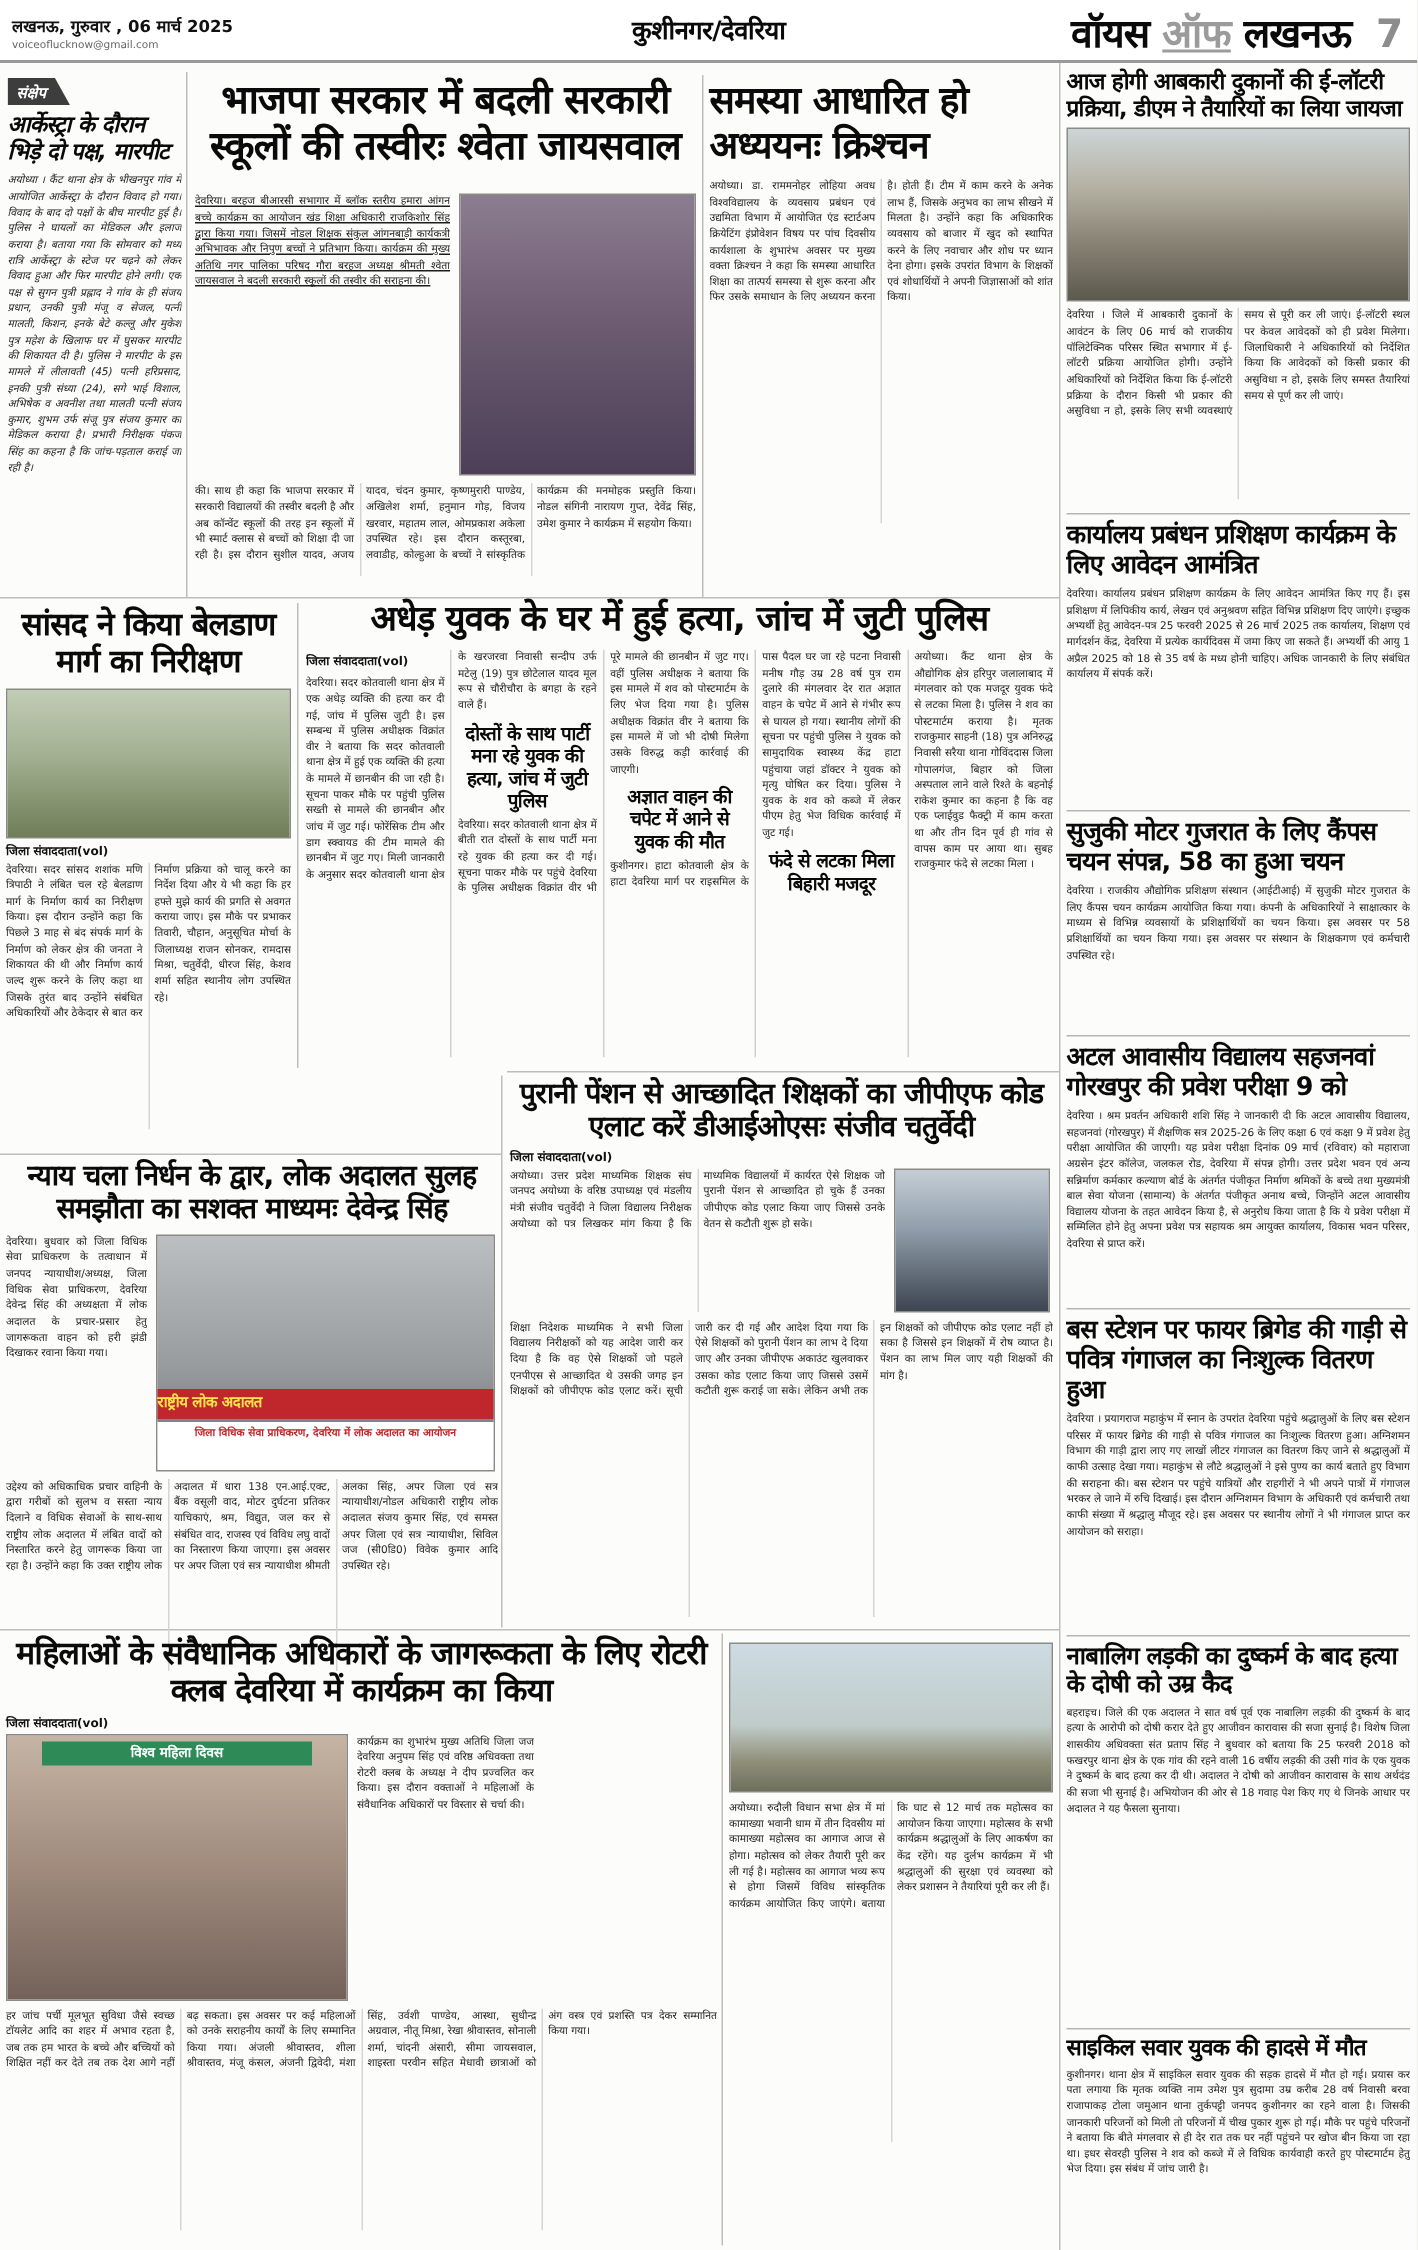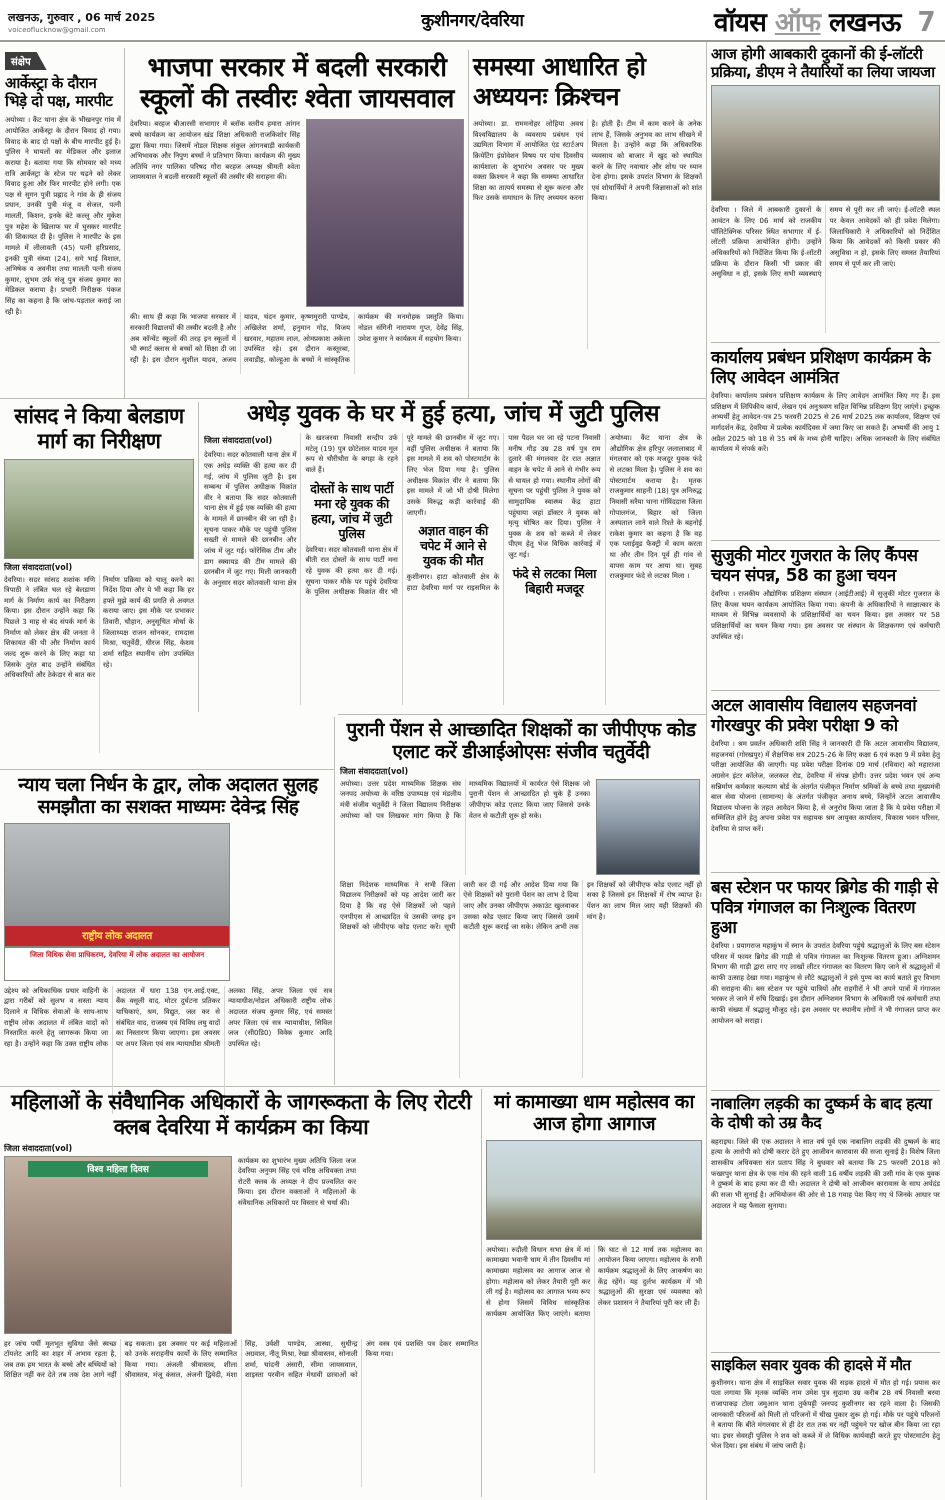--- a/index.html
+++ b/index.html
@@ -26,21 +26,21 @@
   .sub-hl{font-size:12.5px;font-weight:700;text-align:center;line-height:1.2;margin:5px 0 4px 0;color:#0a0a0a;letter-spacing:-0.4px;break-inside:avoid;}
   .photo{border:1px solid #8a8a86;box-sizing:border-box;position:relative;}
   .ph-excise{background:linear-gradient(180deg,#ccd5d7 0%,#b3b0a2 35%,#8a8476 65%,#5c594d 100%);}
   .ph-bjp{background:linear-gradient(180deg,#8d7d90 0%,#6d5c72 45%,#4c3f57 100%);}
   .ph-road{background:linear-gradient(180deg,#c2ccb6 0%,#a3b091 45%,#6f7d58 100%);}
   .ph-adalat{background:linear-gradient(180deg,#bcbfc1 0%,#989c9e 55%,#6c7072 100%);}
   .ph-portrait{background:linear-gradient(180deg,#c5ced6 0%,#93a0ad 40%,#3c4550 100%);}
   .ph-rotary{background:linear-gradient(180deg,#c5b4a4 0%,#a08b7d 50%,#74625a 100%);}
   .ph-kamakhya{background:linear-gradient(180deg,#cddbe3 0%,#c0ccc9 55%,#8f8f79 80%,#6e705c 100%);}
   .red-banner{position:absolute;left:0;right:0;bottom:34px;height:20px;background:#c0272d;color:#ffe24a;
-              font-size:10px;font-weight:700;text-align:center;line-height:20px;letter-spacing:-0.3px;}
+              font-size:10px;font-weight:700;line-height:20px;letter-spacing:-0.3px;}
   .photo-caption{position:absolute;left:0;right:0;bottom:0;height:32px;background:#ffffff;color:#c0272d;
                  font-size:7px;font-weight:700;text-align:center;padding-top:3px;box-sizing:border-box;line-height:1.3;}
   .green-banner{position:absolute;left:10%;top:4px;width:80%;height:16px;background:#2e8b57;color:#ffffff;
                 font-size:9px;font-weight:700;text-align:center;line-height:16px;}
   .brief-label{display:inline-block;background:#3d3d3d;color:#fff;font-size:10px;font-weight:700;
                padding:2px 16px 2px 6px;clip-path:polygon(0 0,calc(100% - 10px) 0,100% 100%,0 100%);}
   .vdiv{position:absolute;width:1px;background:#bdbdb8;}
   .hdiv{position:absolute;height:1px;background:#bdbdb8;}
   .rt-art{border-top:1px solid #b5b5b0;padding-top:4px;box-sizing:border-box;}
 </style>
@@ -65,29 +65,29 @@
   <div class="vdiv" style="left:468px;top:50px;height:348px;"></div>
   <div class="vdiv" style="left:706px;top:42px;height:1458px;"></div>
   <div class="vdiv" style="left:198px;top:402px;height:310px;"></div>
   <div class="vdiv" style="left:334px;top:717px;height:368px;"></div>
   <div class="vdiv" style="left:481px;top:1089px;height:408px;"></div>
   <div class="hdiv" style="left:0;top:398px;width:706px;"></div>
   <div class="hdiv" style="left:0;top:769px;width:334px;"></div>
   <div class="hdiv" style="left:338px;top:714px;width:368px;"></div>
   <div class="hdiv" style="left:0;top:1086px;width:706px;"></div>
 
-  <div class="art" style="left:5px;top:50px;width:116px;">
+  <div class="art" style="left:5px;top:50px;width:116px;font-style:italic;">
     <div class="brief-label">संक्षेप</div>
     <div class="hl hl-left" style="font-size:15px;margin:5px 0;">आर्केस्ट्रा के दौरान भिड़े दो पक्ष, मारपीट</div>
     <div class="body" style="height:275px;">अयोध्या । कैंट थाना क्षेत्र के भीखनपुर गांव में आयोजित आर्केस्ट्रा के दौरान विवाद हो गया। विवाद के बाद दो पक्षों के बीच मारपीट हुई है। पुलिस ने घायलों का मेडिकल और इलाज कराया है। बताया गया कि सोमवार को मध्य रात्रि आर्केस्ट्रा के स्टेज पर चढ़ने को लेकर विवाद हुआ और फिर मारपीट होने लगी। एक पक्ष से सुगन पुत्री प्रह्लाद ने गांव के ही संजय प्रधान, उनकी पुत्री मंजू व सेजल, पत्नी मालती, किशन, इनके बेटे कल्लू और मुकेश पुत्र महेश के खिलाफ घर में घुसकर मारपीट की शिकायत दी है। पुलिस ने मारपीट के इस मामले में लीलावती (45) पत्नी हरिप्रसाद, इनकी पुत्री संध्या (24), सगे भाई विशाल, अभिषेक व अवनीश तथा मालती पत्नी संजय कुमार, शुभम उर्फ संजू पुत्र संजय कुमार का मेडिकल कराया है। प्रभारी निरीक्षक पंकज सिंह का कहना है कि जांच-पड़ताल कराई जा रही है।</div>
   </div>
 
   <div class="art" style="left:130px;top:52px;width:334px;">
     <div class="hl" style="font-size:26px;">भाजपा सरकार में बदली सरकारी स्कूलों की तस्वीरः श्वेता जायसवाल</div>
-    <div style="display:flex;gap:6px;margin-top:6px;">
+    <div style="display:flex;gap:6px;margin-top:16px;text-decoration:underline;">
       <div class="body" style="width:170px;height:188px;">देवरिया। बरहज बीआरसी सभागार में ब्लॉक स्तरीय हमारा आंगन बच्चे कार्यक्रम का आयोजन खंड शिक्षा अधिकारी राजकिशोर सिंह द्वारा किया गया। जिसमें नोडल शिक्षक संकुल आंगनबाड़ी कार्यकत्री अभिभावक और निपुण बच्चों ने प्रतिभाग किया। कार्यक्रम की मुख्य अतिथि नगर पालिका परिषद गौरा बरहज अध्यक्ष श्रीमती श्वेता जायसवाल ने बदली सरकारी स्कूलों की तस्वीर की सराहना की।</div>
       <div class="photo ph-bjp" style="width:158px;height:188px;"></div>
     </div>
     <div class="body cols3" style="height:62px;margin-top:5px;">की। साथ ही कहा कि भाजपा सरकार में सरकारी विद्यालयों की तस्वीर बदली है और अब कॉन्वेंट स्कूलों की तरह इन स्कूलों में भी स्मार्ट क्लास से बच्चों को शिक्षा दी जा रही है। इस दौरान सुशील यादव, अजय यादव, चंदन कुमार, कृष्णमुरारी पाण्डेय, अखिलेश शर्मा, हनुमान गोड़, विजय खरवार, महातम लाल, ओमप्रकाश अकेला उपस्थित रहे। इस दौरान कस्तूरबा, लवाडीह, कोल्हुआ के बच्चों ने सांस्कृतिक कार्यक्रम की मनमोहक प्रस्तुति किया। नोडल संगिनी नारायण गुप्त, देवेंद्र सिंह, उमेश कुमार ने कार्यक्रम में सहयोग किया।</div>
   </div>
 
   <div class="art" style="left:473px;top:52px;width:229px;">
     <div class="hl hl-left" style="font-size:25px;">समस्या आधारित हो अध्ययनः क्रिश्चन</div>
     <div class="body cols2" style="height:230px;margin-top:8px;">अयोध्या। डा. राममनोहर लोहिया अवध विश्वविद्यालय के व्यवसाय प्रबंधन एवं उद्यमिता विभाग में आयोजित एंड स्टार्टअप क्रियेटिंग इंप्रोवेशन विषय पर पांच दिवसीय कार्यशाला के शुभारंभ अवसर पर मुख्य वक्ता क्रिश्चन ने कहा कि समस्या आधारित शिक्षा का तात्पर्य समस्या से शुरू करना और फिर उसके समाधान के लिए अध्ययन करना है। होती हैं। टीम में काम करने के अनेक लाभ हैं, जिसके अनुभव का लाभ सीखने में मिलता है। उन्होंने कहा कि अधिकारिक व्यवसाय को बाजार में खुद को स्थापित करने के लिए नवाचार और शोध पर ध्यान देना होगा। इसके उपरांत विभाग के शिक्षकों एवं शोधार्थियों ने अपनी जिज्ञासाओं को शांत किया।</div>
   </div>
@@ -135,20 +135,21 @@
   </div>
 
   <div class="art rt-art" style="left:711px;top:872px;width:229px;">
     <div class="hl hl-left" style="font-size:17px;">बस स्टेशन पर फायर ब्रिगेड की गाड़ी से पवित्र गंगाजल का निःशुल्क वितरण हुआ</div>
     <div class="body" style="height:148px;margin-top:4px;">देवरिया । प्रयागराज महाकुंभ में स्नान के उपरांत देवरिया पहुंचे श्रद्धालुओं के लिए बस स्टेशन परिसर में फायर ब्रिगेड की गाड़ी से पवित्र गंगाजल का निःशुल्क वितरण हुआ। अग्निशमन विभाग की गाड़ी द्वारा लाए गए लाखों लीटर गंगाजल का वितरण किए जाने से श्रद्धालुओं में काफी उत्साह देखा गया। महाकुंभ से लौटे श्रद्धालुओं ने इसे पुण्य का कार्य बताते हुए विभाग की सराहना की। बस स्टेशन पर पहुंचे यात्रियों और राहगीरों ने भी अपने पात्रों में गंगाजल भरकर ले जाने में रुचि दिखाई। इस दौरान अग्निशमन विभाग के अधिकारी एवं कर्मचारी तथा काफी संख्या में श्रद्धालु मौजूद रहे। इस अवसर पर स्थानीय लोगों ने भी गंगाजल प्राप्त कर आयोजन को सराहा।</div>
   </div>
 
   <div class="art" style="left:4px;top:773px;width:328px;">
     <div class="hl" style="font-size:19px;">न्याय चला निर्धन के द्वार, लोक अदालत सुलह समझौता का सशक्त माध्यमः देवेन्द्र सिंह</div>
     <div style="display:flex;gap:6px;margin-top:5px;">
+      <div class="body" style="width:94px;height:158px;">देवरिया। बुधवार को जिला विधिक सेवा प्राधिकरण के तत्वाधान में जनपद न्यायाधीश/अध्यक्ष, जिला विधिक सेवा प्राधिकरण, देवरिया देवेन्द्र सिंह की अध्यक्षता में लोक अदालत के प्रचार-प्रसार हेतु जागरूकता वाहन को हरी झंडी दिखाकर रवाना किया गया।</div>
       <div class="photo ph-adalat" style="width:226px;height:158px;">
         <div class="red-banner">राष्ट्रीय लोक अदालत</div>
         <div class="photo-caption">जिला विधिक सेवा प्राधिकरण, देवरिया में लोक अदालत का आयोजन</div>
       </div>
     </div>
     <div class="body cols3" style="height:128px;margin-top:5px;">उद्देश्य को अधिकाधिक प्रचार वाहिनी के द्वारा गरीबों को सुलभ व सस्ता न्याय दिलाने व विधिक सेवाओं के साथ-साथ राष्ट्रीय लोक अदालत में लंबित वादों को निस्तारित करने हेतु जागरूक किया जा रहा है। उन्होंने कहा कि उक्त राष्ट्रीय लोक अदालत में धारा 138 एन.आई.एक्ट, बैंक वसूली वाद, मोटर दुर्घटना प्रतिकर याचिकाएं, श्रम, विद्युत, जल कर से संबंधित वाद, राजस्व एवं विविध लघु वादों का निस्तारण किया जाएगा। इस अवसर पर अपर जिला एवं सत्र न्यायाधीश श्रीमती अलका सिंह, अपर जिला एवं सत्र न्यायाधीश/नोडल अधिकारी राष्ट्रीय लोक अदालत संजय कुमार सिंह, एवं समस्त अपर जिला एवं सत्र न्यायाधीश, सिविल जज (सी0डि0) विवेक कुमार आदि उपस्थित रहे।</div>
   </div>
 
   <div class="art" style="left:340px;top:718px;width:362px;">
     <div class="hl" style="font-size:19px;">पुरानी पेंशन से आच्छादित शिक्षकों का जीपीएफ कोड एलाट करें डीआईओएसः संजीव चतुर्वेदी</div>
@@ -166,21 +167,20 @@
     <div style="display:flex;gap:6px;">
       <div class="photo ph-rotary" style="width:228px;height:178px;">
         <div class="green-banner">विश्व महिला दिवस</div>
       </div>
       <div class="body" style="width:118px;height:178px;">कार्यक्रम का शुभारंभ मुख्य अतिथि जिला जज देवरिया अनुपम सिंह एवं वरिष्ठ अधिवक्ता तथा रोटरी क्लब के अध्यक्ष ने दीप प्रज्वलित कर किया। इस दौरान वक्ताओं ने महिलाओं के संवैधानिक अधिकारों पर विस्तार से चर्चा की।</div>
     </div>
     <div class="body cols4" style="height:148px;margin-top:5px;">हर जांच पर्ची मूलभूत सुविधा जैसे स्वच्छ टॉयलेट आदि का शहर में अभाव रहता है, जब तक हम भारत के बच्चे और बच्चियों को शिक्षित नहीं कर देते तब तक देश आगे नहीं बढ़ सकता। इस अवसर पर कई महिलाओं को उनके सराहनीय कार्यों के लिए सम्मानित किया गया। अंजली श्रीवास्तव, शीला श्रीवास्तव, मंजू कंसल, अंजनी द्विवेदी, मंशा सिंह, उर्वशी पाण्डेय, आस्था, सुधीन्द्र अग्रवाल, नीतू मिश्रा, रेखा श्रीवास्तव, सोनाली शर्मा, चांदनी अंसारी, सीमा जायसवाल, शाइस्ता परवीन सहित मेधावी छात्राओं को अंग वस्त्र एवं प्रशस्ति पत्र देकर सम्मानित किया गया।</div>
   </div>
 
   <div class="art" style="left:486px;top:1090px;width:216px;">
-    <div class="hl" style="font-size:19px;">मां कामाख्या धाम महोत्सव का आज होगा आगाज</div>
     <div class="photo ph-kamakhya" style="width:100%;height:100px;margin-top:5px;"></div>
     <div class="body cols2" style="height:228px;margin-top:5px;">अयोध्या। रुदौली विधान सभा क्षेत्र में मां कामाख्या भवानी धाम में तीन दिवसीय मां कामाख्या महोत्सव का आगाज आज से होगा। महोत्सव को लेकर तैयारी पूरी कर ली गई है। महोत्सव का आगाज भव्य रूप से होगा जिसमें विविध सांस्कृतिक कार्यक्रम आयोजित किए जाएंगे। बताया कि घाट से 12 मार्च तक महोत्सव का आयोजन किया जाएगा। महोत्सव के सभी कार्यक्रम श्रद्धालुओं के लिए आकर्षण का केंद्र रहेंगे। यह दुर्लभ कार्यक्रम में भी श्रद्धालुओं की सुरक्षा एवं व्यवस्था को लेकर प्रशासन ने तैयारियां पूरी कर ली हैं।</div>
   </div>
 
   <div class="art rt-art" style="left:711px;top:1090px;width:229px;">
     <div class="hl hl-left" style="font-size:16px;">नाबालिग लड़की का दुष्कर्म के बाद हत्या के दोषी को उम्र कैद</div>
     <div class="body" style="height:198px;margin-top:4px;">बहराइच। जिले की एक अदालत ने सात वर्ष पूर्व एक नाबालिग लड़की की दुष्कर्म के बाद हत्या के आरोपी को दोषी करार देते हुए आजीवन कारावास की सजा सुनाई है। विशेष जिला शासकीय अधिवक्ता संत प्रताप सिंह ने बुधवार को बताया कि 25 फरवरी 2018 को फखरपुर थाना क्षेत्र के एक गांव की रहने वाली 16 वर्षीय लड़की की उसी गांव के एक युवक ने दुष्कर्म के बाद हत्या कर दी थी। अदालत ने दोषी को आजीवन कारावास के साथ अर्थदंड की सजा भी सुनाई है। अभियोजन की ओर से 18 गवाह पेश किए गए थे जिनके आधार पर अदालत ने यह फैसला सुनाया।</div>
   </div>
 
   <div class="art rt-art" style="left:711px;top:1352px;width:229px;">

